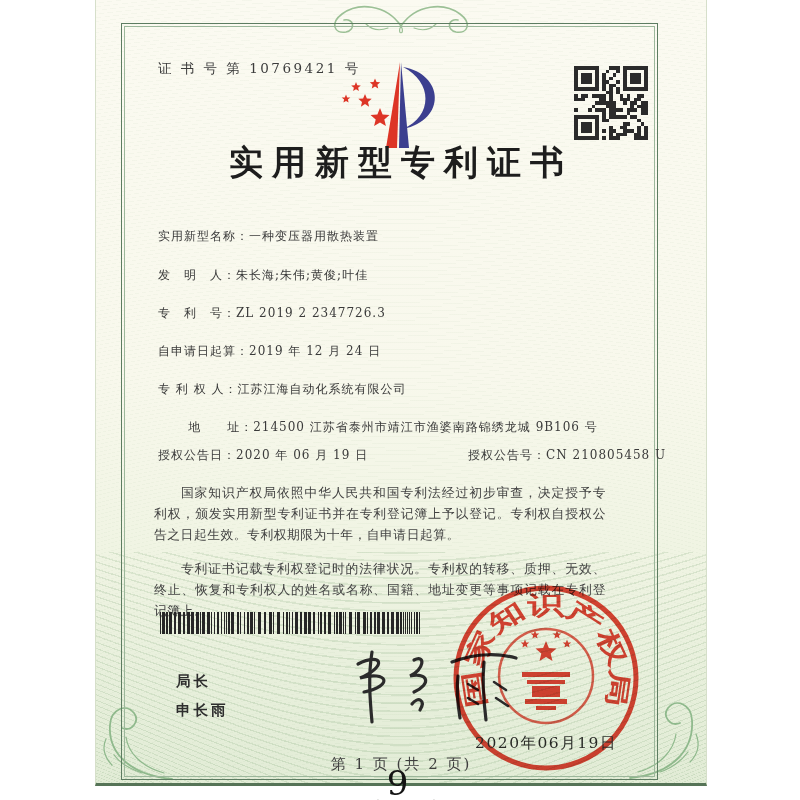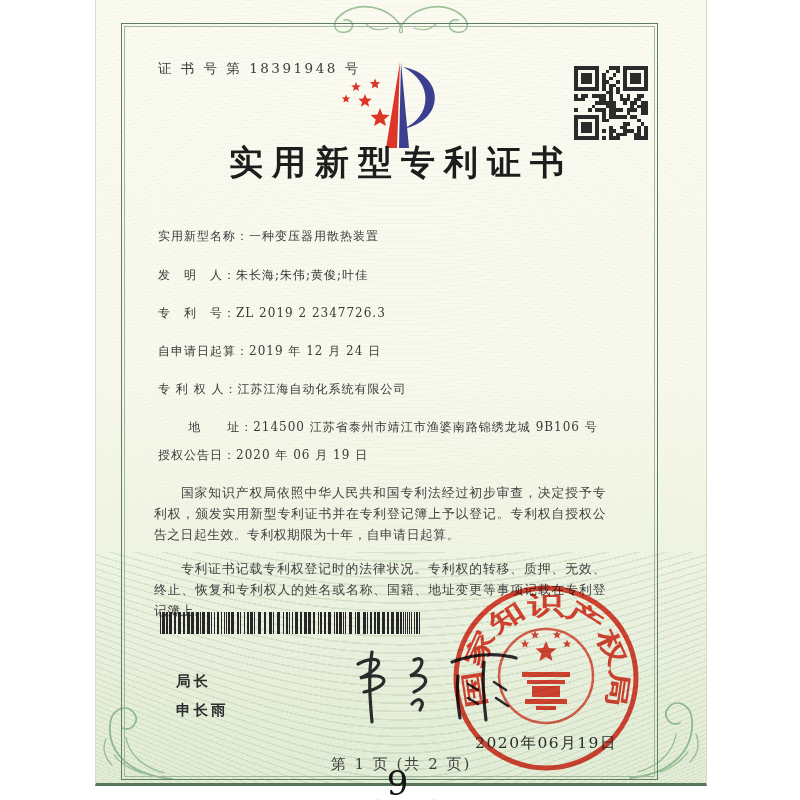--- a/index.html
+++ b/index.html
@@ -91,21 +91,21 @@
     <div class="ornament" style="left:524px;top:688px;">
       <svg width="88" height="95" viewBox="0 0 88 95" fill="none" stroke="#8fb98c" stroke-width="1.8" stroke-linecap="round" transform="scale(-1,1)">
         <path d="M78,90 C36,86 14,62 16,32 C17,16 32,10 40,20 C46,28 38,39 28,35"></path>
         <path d="M70,84 C48,78 34,62 32,46 M20,64 C26,72 36,80 48,84" stroke-width="1.2"></path>
         <path d="M12,46 C8,56 10,66 18,74" stroke-width="1.2"></path>
       </svg>
     </div>
 
     <div class="frame"></div>
 
-    <div class="cert-no">证 书 号 第 18391948 号</div>
+    <div class="cert-no">证 书 号 第 10769421 号</div>
 
     <div class="logo">
       <svg width="135" height="106" viewBox="0 0 135 106">
         <g id="logo-stars" fill="#dd3526">
             <polygon points="46.0,54.0 48.6,60.4 55.5,60.9 50.3,65.4 51.9,72.1 46.0,68.5 40.1,72.1 41.7,65.4 36.5,60.9 43.4,60.4 "></polygon>
             <polygon points="31.0,40.0 32.9,44.5 37.7,44.8 34.0,48.0 35.1,52.7 31.0,50.1 26.9,52.7 28.0,48.0 24.3,44.8 29.1,44.5 "></polygon>
             <polygon points="41.0,24.5 42.5,28.0 46.2,28.3 43.4,30.8 44.2,34.4 41.0,32.5 37.8,34.4 38.6,30.8 35.8,28.3 39.5,28.0 "></polygon>
             <polygon points="22.0,28.0 23.3,31.2 26.8,31.5 24.1,33.7 24.9,37.0 22.0,35.3 19.1,37.0 19.9,33.7 17.2,31.5 20.7,31.2 "></polygon>
             <polygon points="12.0,40.5 13.2,43.4 16.3,43.6 13.9,45.6 14.6,48.6 12.0,47.0 9.4,48.6 10.1,45.6 7.7,43.6 10.8,43.4 "></polygon>
           </g>
@@ -359,20 +359,23 @@
       <span class="lab">自申请日起算：</span><span class="val">2019 年 12 月 24 日</span>
     </div>
     <div class="row" style="top:381px;">
       <span class="lab">专 利 权 人：</span><span class="val">江苏江海自动化系统有限公司</span>
     </div>
     <div class="row" style="top:419px;text-align:center;">
       <span class="lab">地　　址：</span><span class="val">214500 江苏省泰州市靖江市渔婆南路锦绣龙城 9B106 号</span>
     </div>
     <div class="row" style="top:447px;">
       <span>授权公告日：</span><span>2020 年 06 月 19 日</span>
+      <span class="grant-right">
+        <span>授权公告号：</span><span>CN 210805458 U</span>
+      </span>
     </div>
 
     <div class="paras">
       <p>国家知识产权局依照中华人民共和国专利法经过初步审查，决定授予专利权，颁发实用新型专利证书并在专利登记簿上予以登记。专利权自授权公告之日起生效。专利权期限为十年，自申请日起算。</p>
       <p>专利证书记载专利权登记时的法律状况。专利权的转移、质押、无效、终止、恢复和专利权人的姓名或名称、国籍、地址变更等事项记载在专利登记簿上。</p>
     </div>
 
     <div class="barcode">
       <svg id="barcode-svg" viewBox="0 0 268 22" preserveAspectRatio="none">
           <rect x="2" y="0" width="1" height="22"></rect>

